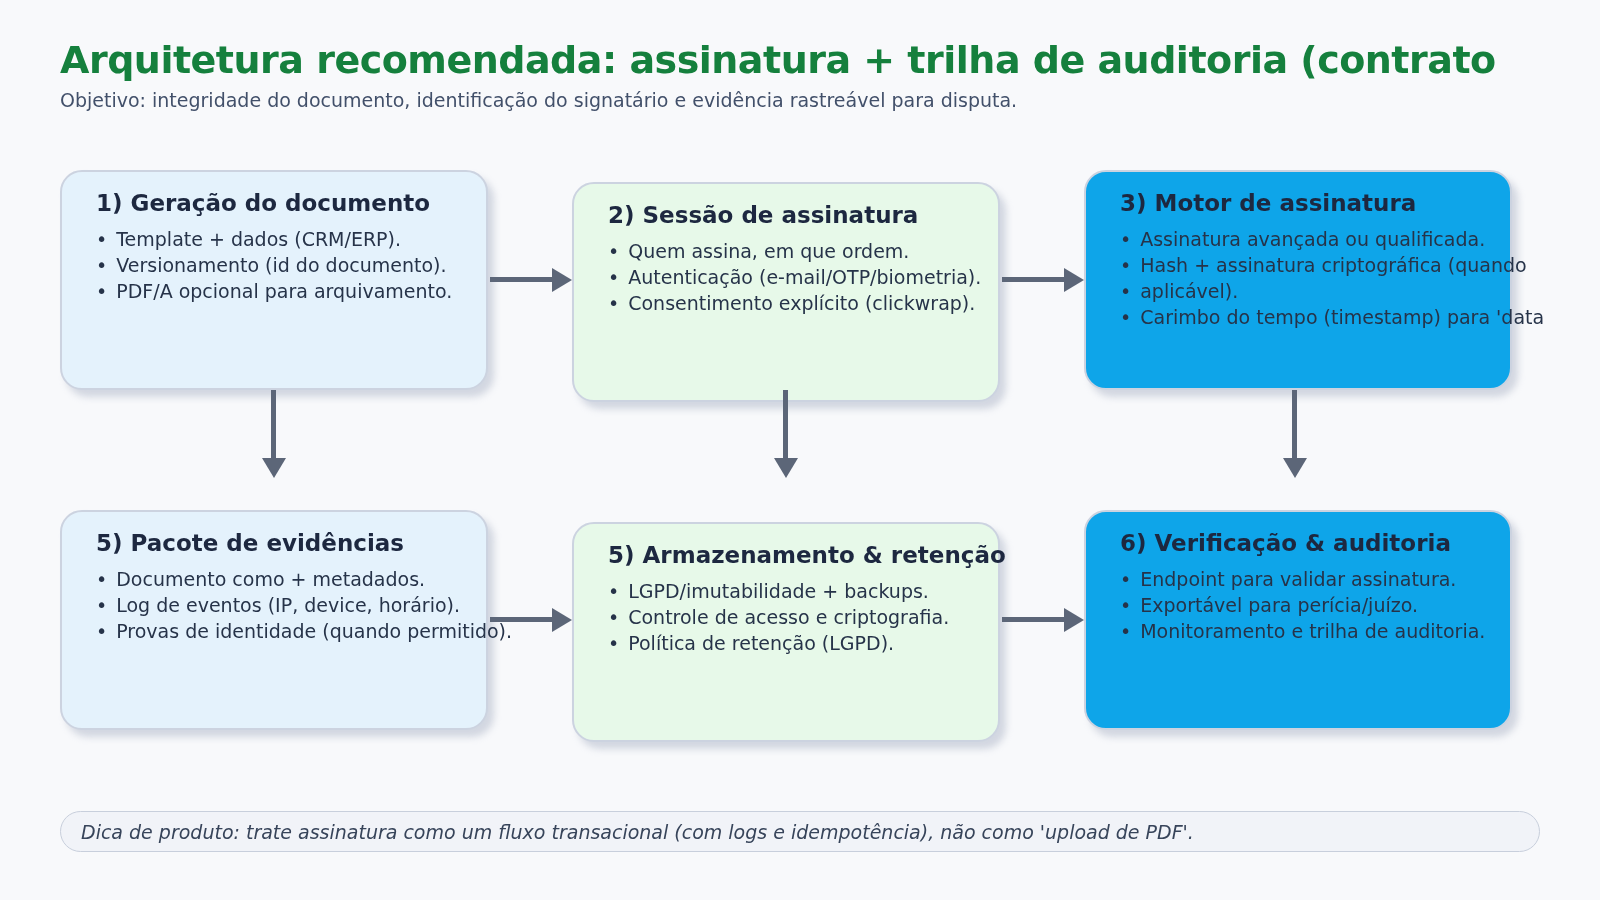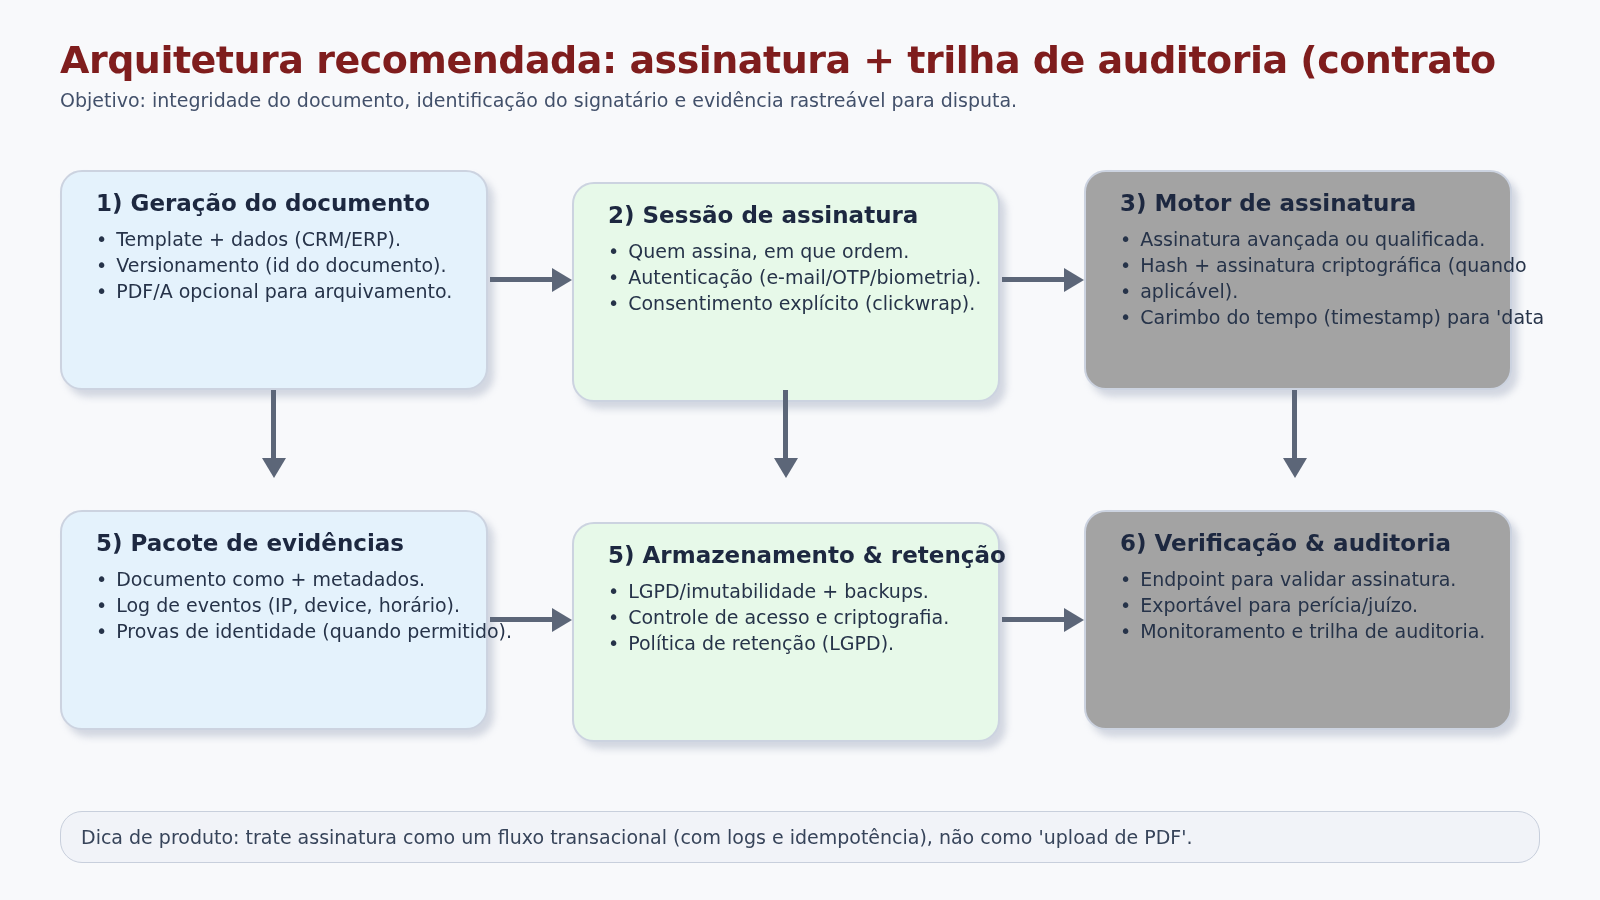--- a/index.html
+++ b/index.html
@@ -1,37 +1,37 @@
 <!DOCTYPE html>
 <html><head>
 <meta charset="utf-8">
 <style>
   html,body{margin:0;padding:0;}
   body{background:#f8f9fb;font-family:"DejaVu Sans","Liberation Sans",sans-serif;}
   .stage{position:relative;width:1600px;height:900px;background:#f8f9fb;overflow:hidden;}
 
   .page-title{
     position:absolute;left:60px;top:38px;margin:0;
-    font-size:38px;font-weight:bold;color:#7f1d1d;
+    font-size:38px;font-weight:bold;color:#15803d;
     white-space:nowrap;letter-spacing:-0.5px;
   }
   .page-subtitle{
     position:absolute;left:60px;top:89px;
     font-size:19px;color:#42506a;white-space:nowrap;
   }
 
   .box{
     position:absolute;width:428px;height:220px;box-sizing:border-box;
     border:2px solid #ccd3e0;border-radius:22px;
     padding:16px 18px 0 34px;
     box-shadow:6px 7px 7px rgba(163,172,192,0.45);
   }
   .box.blue{background:#e4f2fc;}
   .box.green{background:#e7f9e9;margin-top:12px;}
-  .box.peach{background:#a3a3a3;}
+  .box.peach{background:#0ea5e9;}
 
   .box-title{
     margin:2px 0 10px 0;font-size:23px;font-weight:bold;color:#1d2840;
     white-space:nowrap;
   }
   .line{
     font-size:19px;line-height:26px;color:#263349;white-space:nowrap;
   }
   .bullet{margin-right:9px;}
 
@@ -39,24 +39,24 @@
   .arrow{position:absolute;}
   .arrow i{display:block;position:absolute;}
   .ah{width:84px;height:24px;}
   .ah .shaft{left:0;top:9px;width:64px;height:5px;background:#5c6678;}
   .ah .head{left:62px;top:0;width:0;height:0;border-top:12px solid transparent;border-bottom:12px solid transparent;border-left:20px solid #5c6678;}
   .av{width:24px;height:92px;top:390px;}
   .av .shaft{left:9px;top:0;width:5px;height:70px;background:#5c6678;}
   .av .head{left:0;top:68px;width:0;height:0;border-left:12px solid transparent;border-right:12px solid transparent;border-top:20px solid #5c6678;}
 
   .note{
-    position:absolute;left:60px;top:811px;width:1480px;height:52px;box-sizing:border-box;
+    position:absolute;left:60px;top:811px;width:1480px;height:41px;box-sizing:border-box;
     background:#f1f3f8;border:1.5px solid #c8cfdc;border-radius:22px;
     display:flex;align-items:center;padding-left:20px;
-    font-size:19px;color:#37445a;white-space:nowrap;
+    font-size:19px;color:#37445a;white-space:nowrap;font-style:italic;
   }
 </style>
 </head>
 <body>
 
 <div class="stage">
 
   <h1 class="page-title">Arquitetura recomendada: assinatura + trilha de auditoria (contrato</h1>
   <div class="page-subtitle">Objetivo: integridade do documento, identificação do signatário e evidência rastreável para disputa.</div>
 

